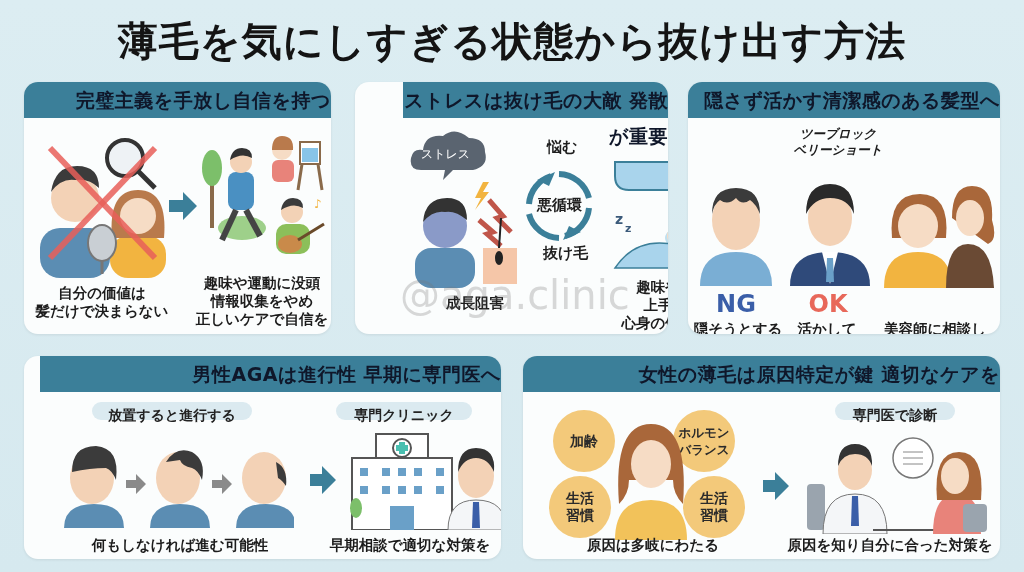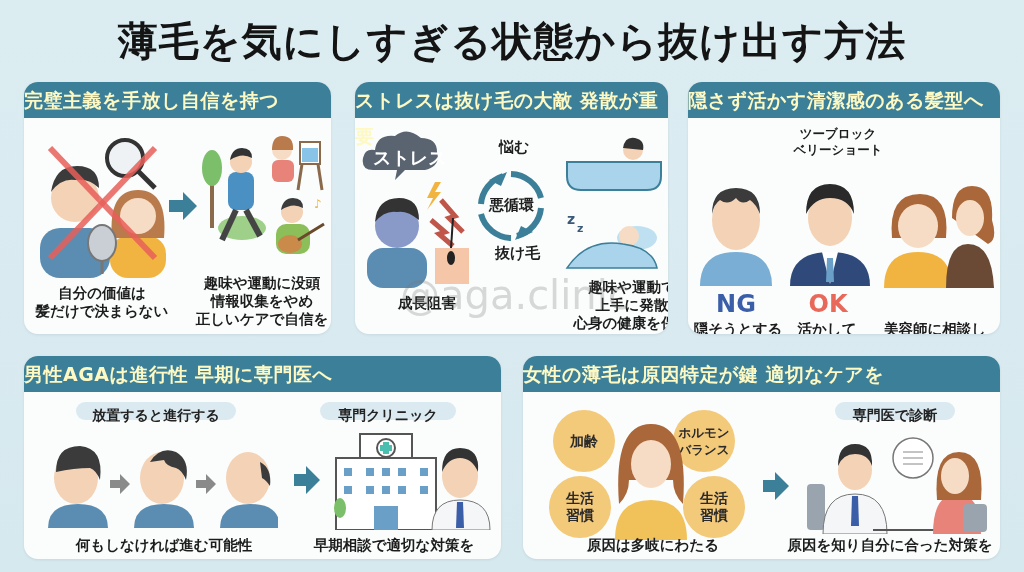--- a/index.html
+++ b/index.html
@@ -13,22 +13,22 @@
   .main-title {
     position: absolute; left: 0; top: 14px; width: 1024px;
     text-align: center; font-size: 40px; font-weight: 900;
     letter-spacing: 1px; color: #141414;
   }
   .card {
     position: absolute; background: #fbfdfd; border-radius: 14px;
     overflow: hidden; box-shadow: 0 1px 3px rgba(0,0,0,0.08);
   }
   .card-header {
-    background: #3b7f99; color: #fef9c3; font-weight: 700;
-    text-align: left; height: 36px; line-height: 36px; font-size: 19px;
+    background: #3b7f99; color: #0f172a; font-weight: 700;
+    text-align: right; height: 36px; line-height: 36px; font-size: 19px;
     letter-spacing: 0.5px;
   }
   .card-body { position: relative; width: 100%; height: calc(100% - 36px); }
   .abs { position: absolute; }
   .caption {
     position: absolute; text-align: center; font-weight: 700;
     font-size: 14.5px; line-height: 18px; color: #1c1c1c;
   }
   .pill {
     position: absolute; background: #dbeaf0; border-radius: 14px;
@@ -108,27 +108,27 @@
       <div>髪だけで決まらない</div>
     </div>
     <div class="caption" style="left:168px;top:156px;width:140px;">
       <div>趣味や運動に没頭</div>
       <div>情報収集をやめ</div>
       <div>正しいケアで自信を</div>
     </div>
   </div>
 </div>
 
-<div class="card" style="left:355px;top:82px;width:313px;height:252px;">
+<div class="card" style="left:355px;top:82px;width:313px;height:252px;padding-left:48px;">
   <div class="card-header">ストレスは抜け毛の大敵 発散が重要</div>
   <div class="card-body">
     <svg class="abs" style="left:6px;top:12px;" width="80" height="56" viewBox="0 0 80 56">
       <path d="M12 40 q-12 0 -10 -12 q2 -10 12 -8 q2 -16 20 -14 q12 -10 26 2 q16 0 16 14 q4 14 -12 18 l-20 0 l-10 10 l2 -10z" fill="#5a6470"></path>
     </svg>
-    <div class="abs" style="left:18px;top:28px;color:#fff;font-weight:700;font-size:18px;">ストレス</div>
+    <div class="abs" style="left:18px;top:28px;color:#fff;font-weight:400;font-size:12px;">ストレス</div>
     <svg class="abs" style="left:6px;top:60px;" width="110" height="110" viewBox="0 0 110 110">
       <polygon points="74,4 66,20 72,20 66,32 80,14 74,14 80,4" fill="#f2b440"></polygon>
       <path d="M80 22 l14 16 -6 2 14 14" stroke="#c0564a" stroke-width="5" fill="none"></path>
       <path d="M70 42 l14 12 -6 2 14 12" stroke="#c0564a" stroke-width="5" fill="none"></path>
       <rect x="6" y="70" width="60" height="40" rx="16" fill="#5b8db3"></rect>
       <circle cx="36" cy="48" r="22" fill="#8a9ac8"></circle>
       <path d="M14 44 q2 -24 24 -24 q20 0 20 22 q-12 -10 -22 -8 q-12 -2 -22 10z" fill="#333"></path>
 
       <rect x="74" y="70" width="34" height="36" fill="#f5c6a8"></rect>
       <line x1="90" y1="70" x2="92" y2="40" stroke="#222" stroke-width="2"></line>
@@ -164,21 +164,21 @@
       <div>趣味や運動で</div>
       <div>上手に発散</div>
       <div>心身の健康を保つ</div>
     </div>
   </div>
 </div>
 
 <div class="card" style="left:688px;top:82px;width:312px;height:252px;">
   <div class="card-header">隠さず活かす清潔感のある髪型へ</div>
   <div class="card-body">
-    <div class="caption" style="left:100px;top:8px;width:100px;font-size:12.5px;line-height:16px;">
+    <div class="caption" style="left:100px;top:8px;width:100px;font-size:12.5px;line-height:16px;font-style:italic;">
       <div>ツーブロック</div>
       <div>ベリーショート</div>
     </div>
     <svg class="abs" style="left:8px;top:50px;" width="80" height="118" viewBox="0 0 80 118">
       <path d="M4 118 q0 -34 36 -34 q36 0 36 34z" fill="#7aaed4"></path>
       <ellipse cx="40" cy="52" rx="24" ry="30" fill="#f3d2b6"></ellipse>
       <path d="M16 46 q0 -26 24 -26 q24 0 24 26 q-4 -10 -10 -14 q-8 6 -14 -2 q-8 8 -16 2 q-6 4 -8 14z" fill="#3b3b3b"></path>
     </svg>
     <svg class="abs" style="left:100px;top:48px;" width="84" height="120" viewBox="0 0 84 120">
       <path d="M2 120 q0 -34 40 -34 q40 0 40 34z" fill="#2f4a7a"></path>
@@ -202,21 +202,21 @@
       <div>活かして</div>
 
     </div>
     <div class="caption" style="left:182px;top:202px;width:130px;">
       <div>美容師に相談し</div>
 
     </div>
   </div>
 </div>
 
-<div class="card" style="left:24px;top:356px;width:477px;height:203px;">
+<div class="card" style="left:24px;top:356px;width:477px;height:203px;padding-left:16px;">
   <div class="card-header">男性AGAは進行性 早期に専門医へ</div>
   <div class="card-body">
     <div class="pill" style="left:52px;top:10px;width:160px;">放置すると進行する</div>
     <div class="pill" style="left:296px;top:10px;width:136px;">専門クリニック</div>
     <svg class="abs" style="left:14px;top:44px;" width="240" height="92" viewBox="0 0 240 92">
 
       <path d="M10 92 q0 -24 30 -24 q30 0 30 24z" fill="#5b8db3"></path>
       <ellipse cx="38" cy="42" rx="22" ry="26" fill="#f3d2b6"></ellipse>
       <path d="M18 36 q0 -26 24 -26 q24 2 20 34 q-4 -10 -10 -12 q-16 0 -34 4z" fill="#3b3b3b"></path>
 

